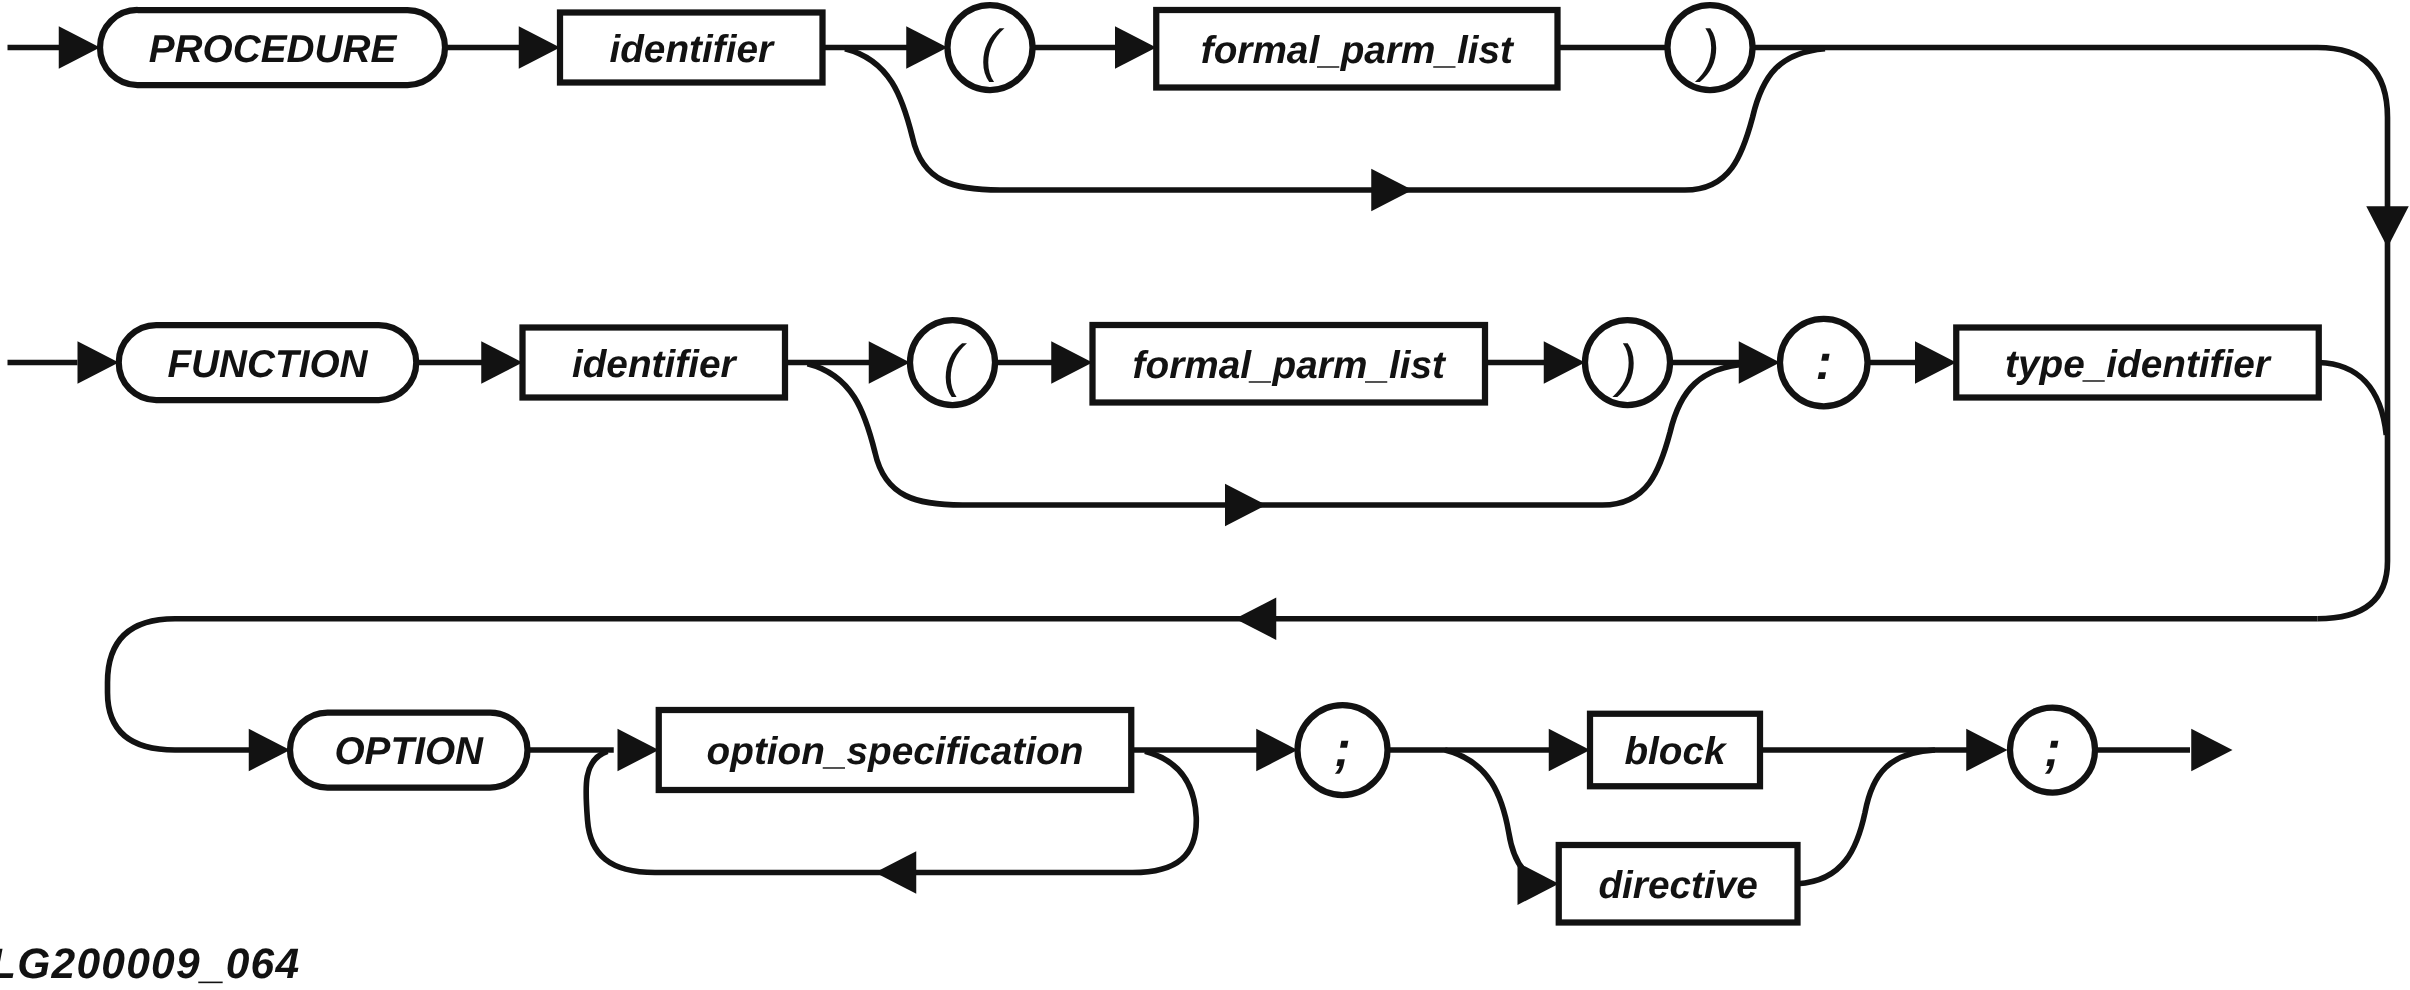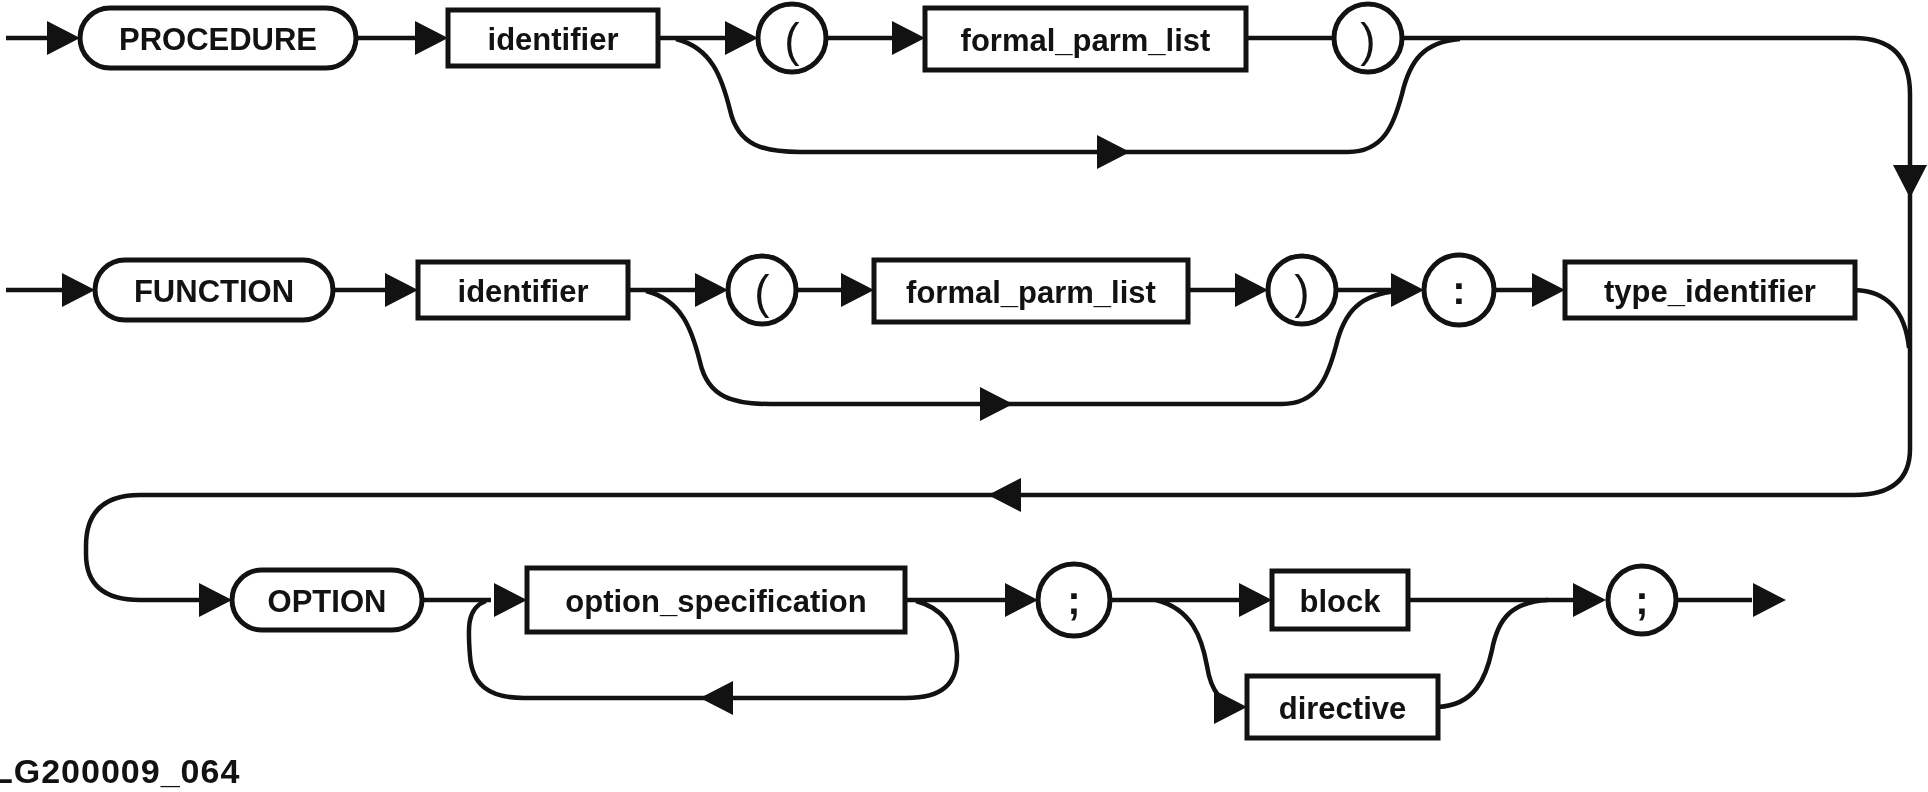--- a/index.html
+++ b/index.html
@@ -9,20 +9,21 @@
     width: 1928px;
     height: 792px;
     overflow: hidden;
     font-family: "Liberation Sans", sans-serif;
   }
   .stage {
     position: relative;
     width: 1928px;
     height: 792px;
     background: #ffffff;
+    font-style: italic;
   }
   svg { display: block; }
 
   .edge {
     fill: none;
     stroke: var(--ink, #121212);
     stroke-width: 4.5;
     stroke-linecap: butt;
   }
   .node-shape {

